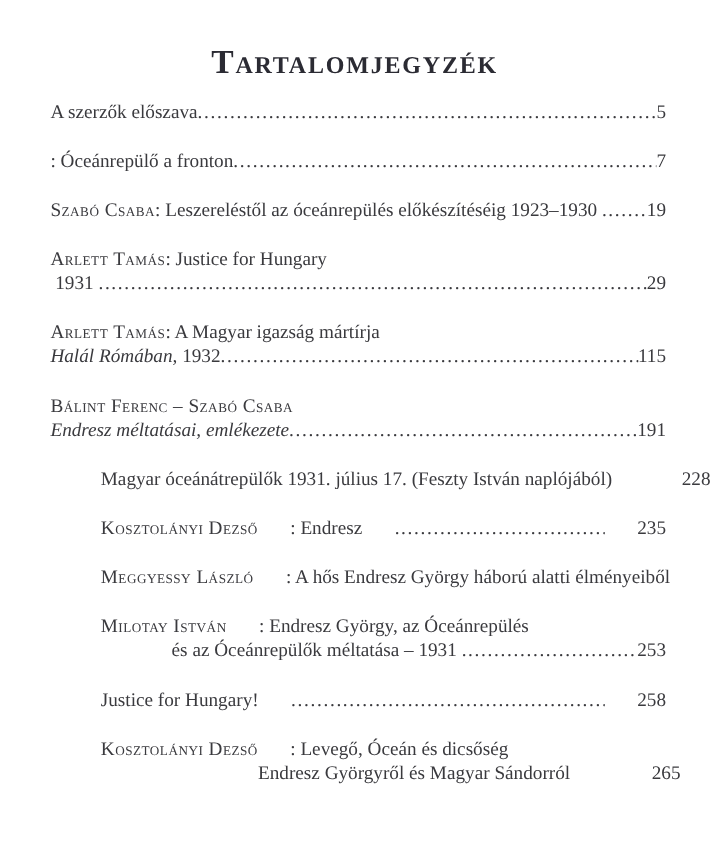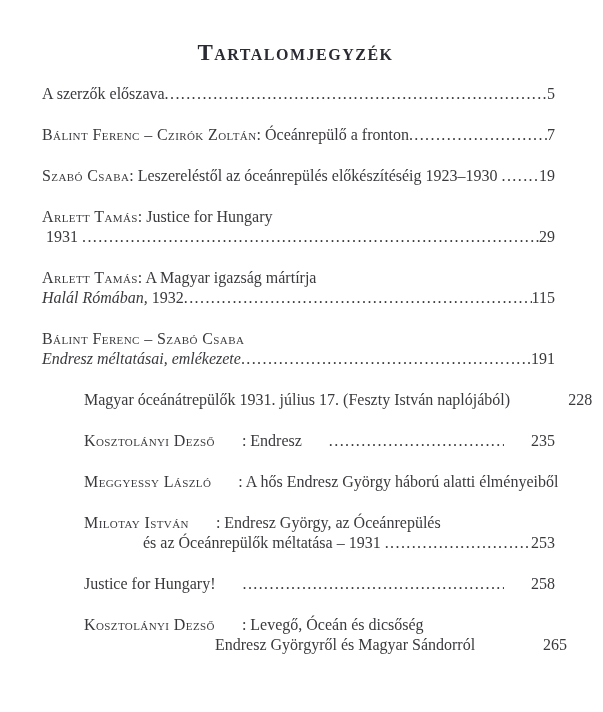--- a/index.html
+++ b/index.html
@@ -19,21 +19,21 @@
   }
   .page {
     width: 603px;
     height: 712px;
     padding: 40px 48px 0 42px;
     overflow: hidden;
   }
   .title {
     margin: 0 6px 18px 0;
     text-align: center;
-    font-size: 23px;
+    font-size: 28px;
     line-height: 26px;
     font-weight: 700;
     font-variant-caps: small-caps;
     letter-spacing: 1.5px;
     color: var(--title);
   }
   .entries { width: 100%; }
   .entry { margin-bottom: 21px; }
   .line {
     display: flex;
@@ -68,21 +68,20 @@
   <div class="entries">
       <div class="entry">
         <div class="line ind-0">
           <span class="seg rg">A szerzők előszava</span>
           <span class="leader">................................................................................................................................................................................................................................................</span>
           <span class="pagenum">5</span>
         </div>
       </div>
       <div class="entry">
         <div class="line ind-0">
-          <span class="seg sc">Bálint Ferenc – Czirók Zoltán</span>
           <span class="seg rg">: Óceánrepülő a fronton</span>
           <span class="leader">................................................................................................................................................................................................................................................</span>
           <span class="pagenum">7</span>
         </div>
       </div>
       <div class="entry">
         <div class="line ind-0">
           <span class="seg sc">Szabó Csaba</span>
           <span class="seg rg">: Leszereléstől az óceánrepülés előkészítéséig 1923–1930 </span>
           <span class="leader">................................................................................................................................................................................................................................................</span>

